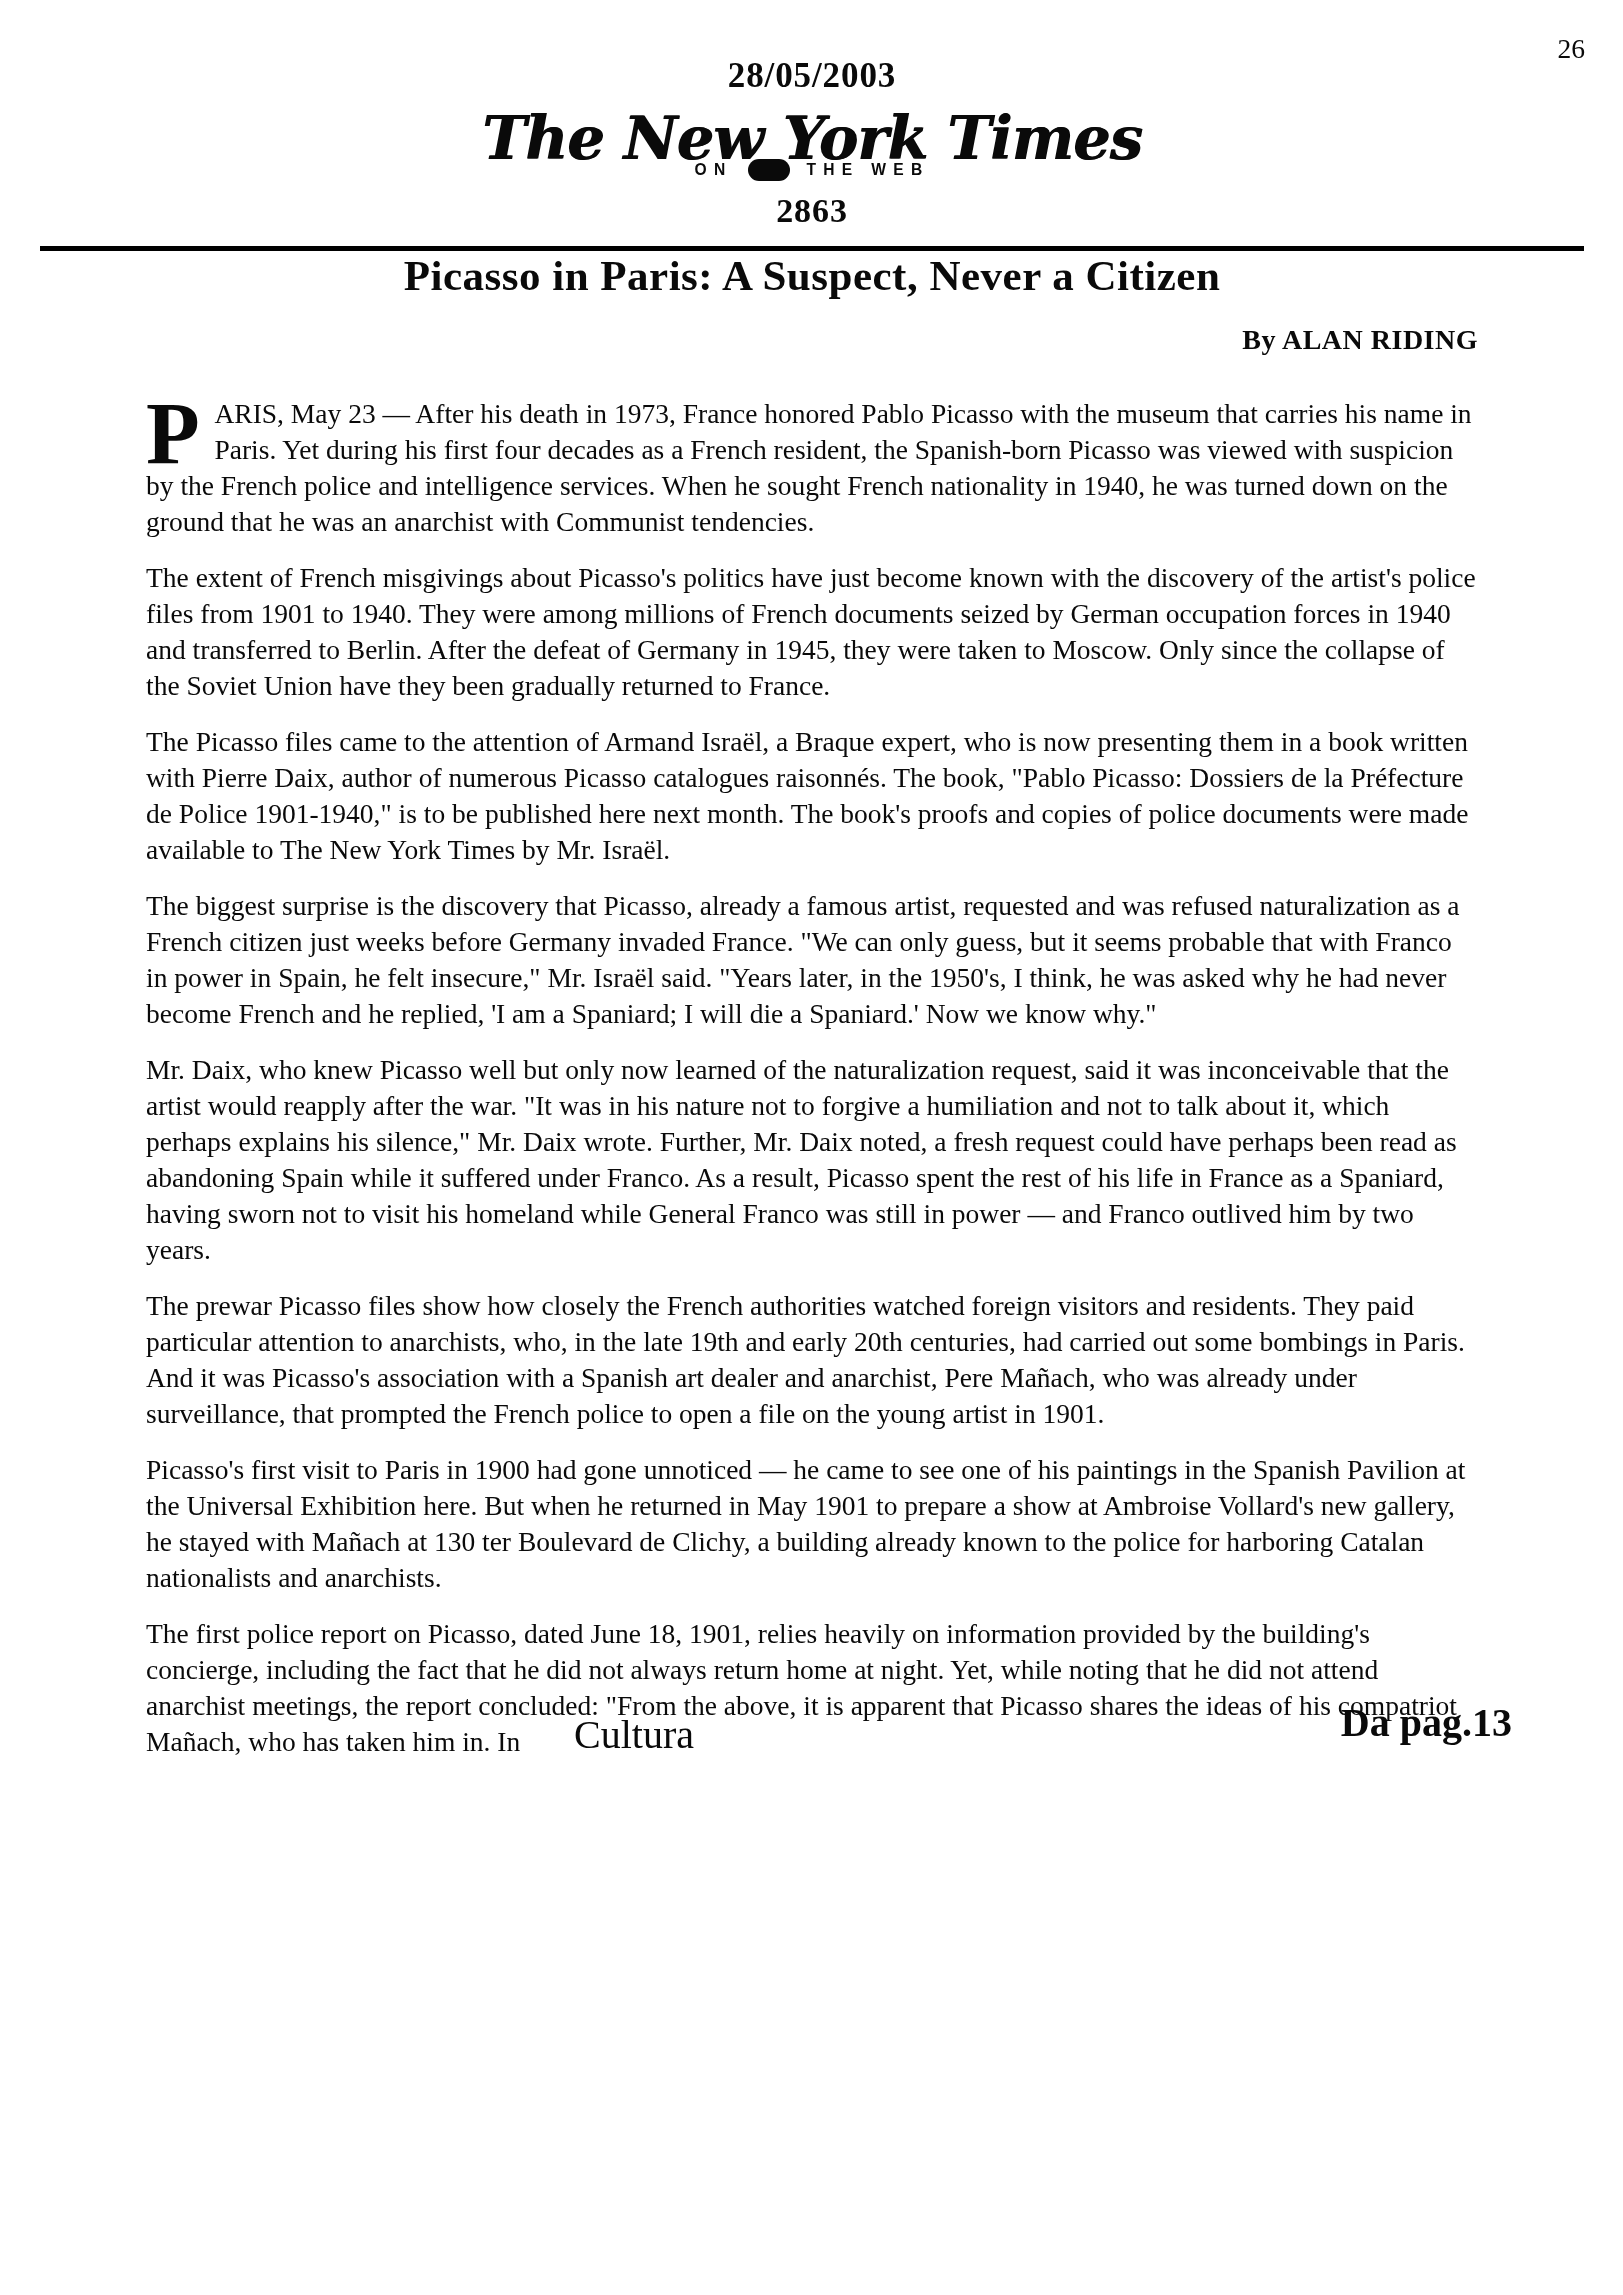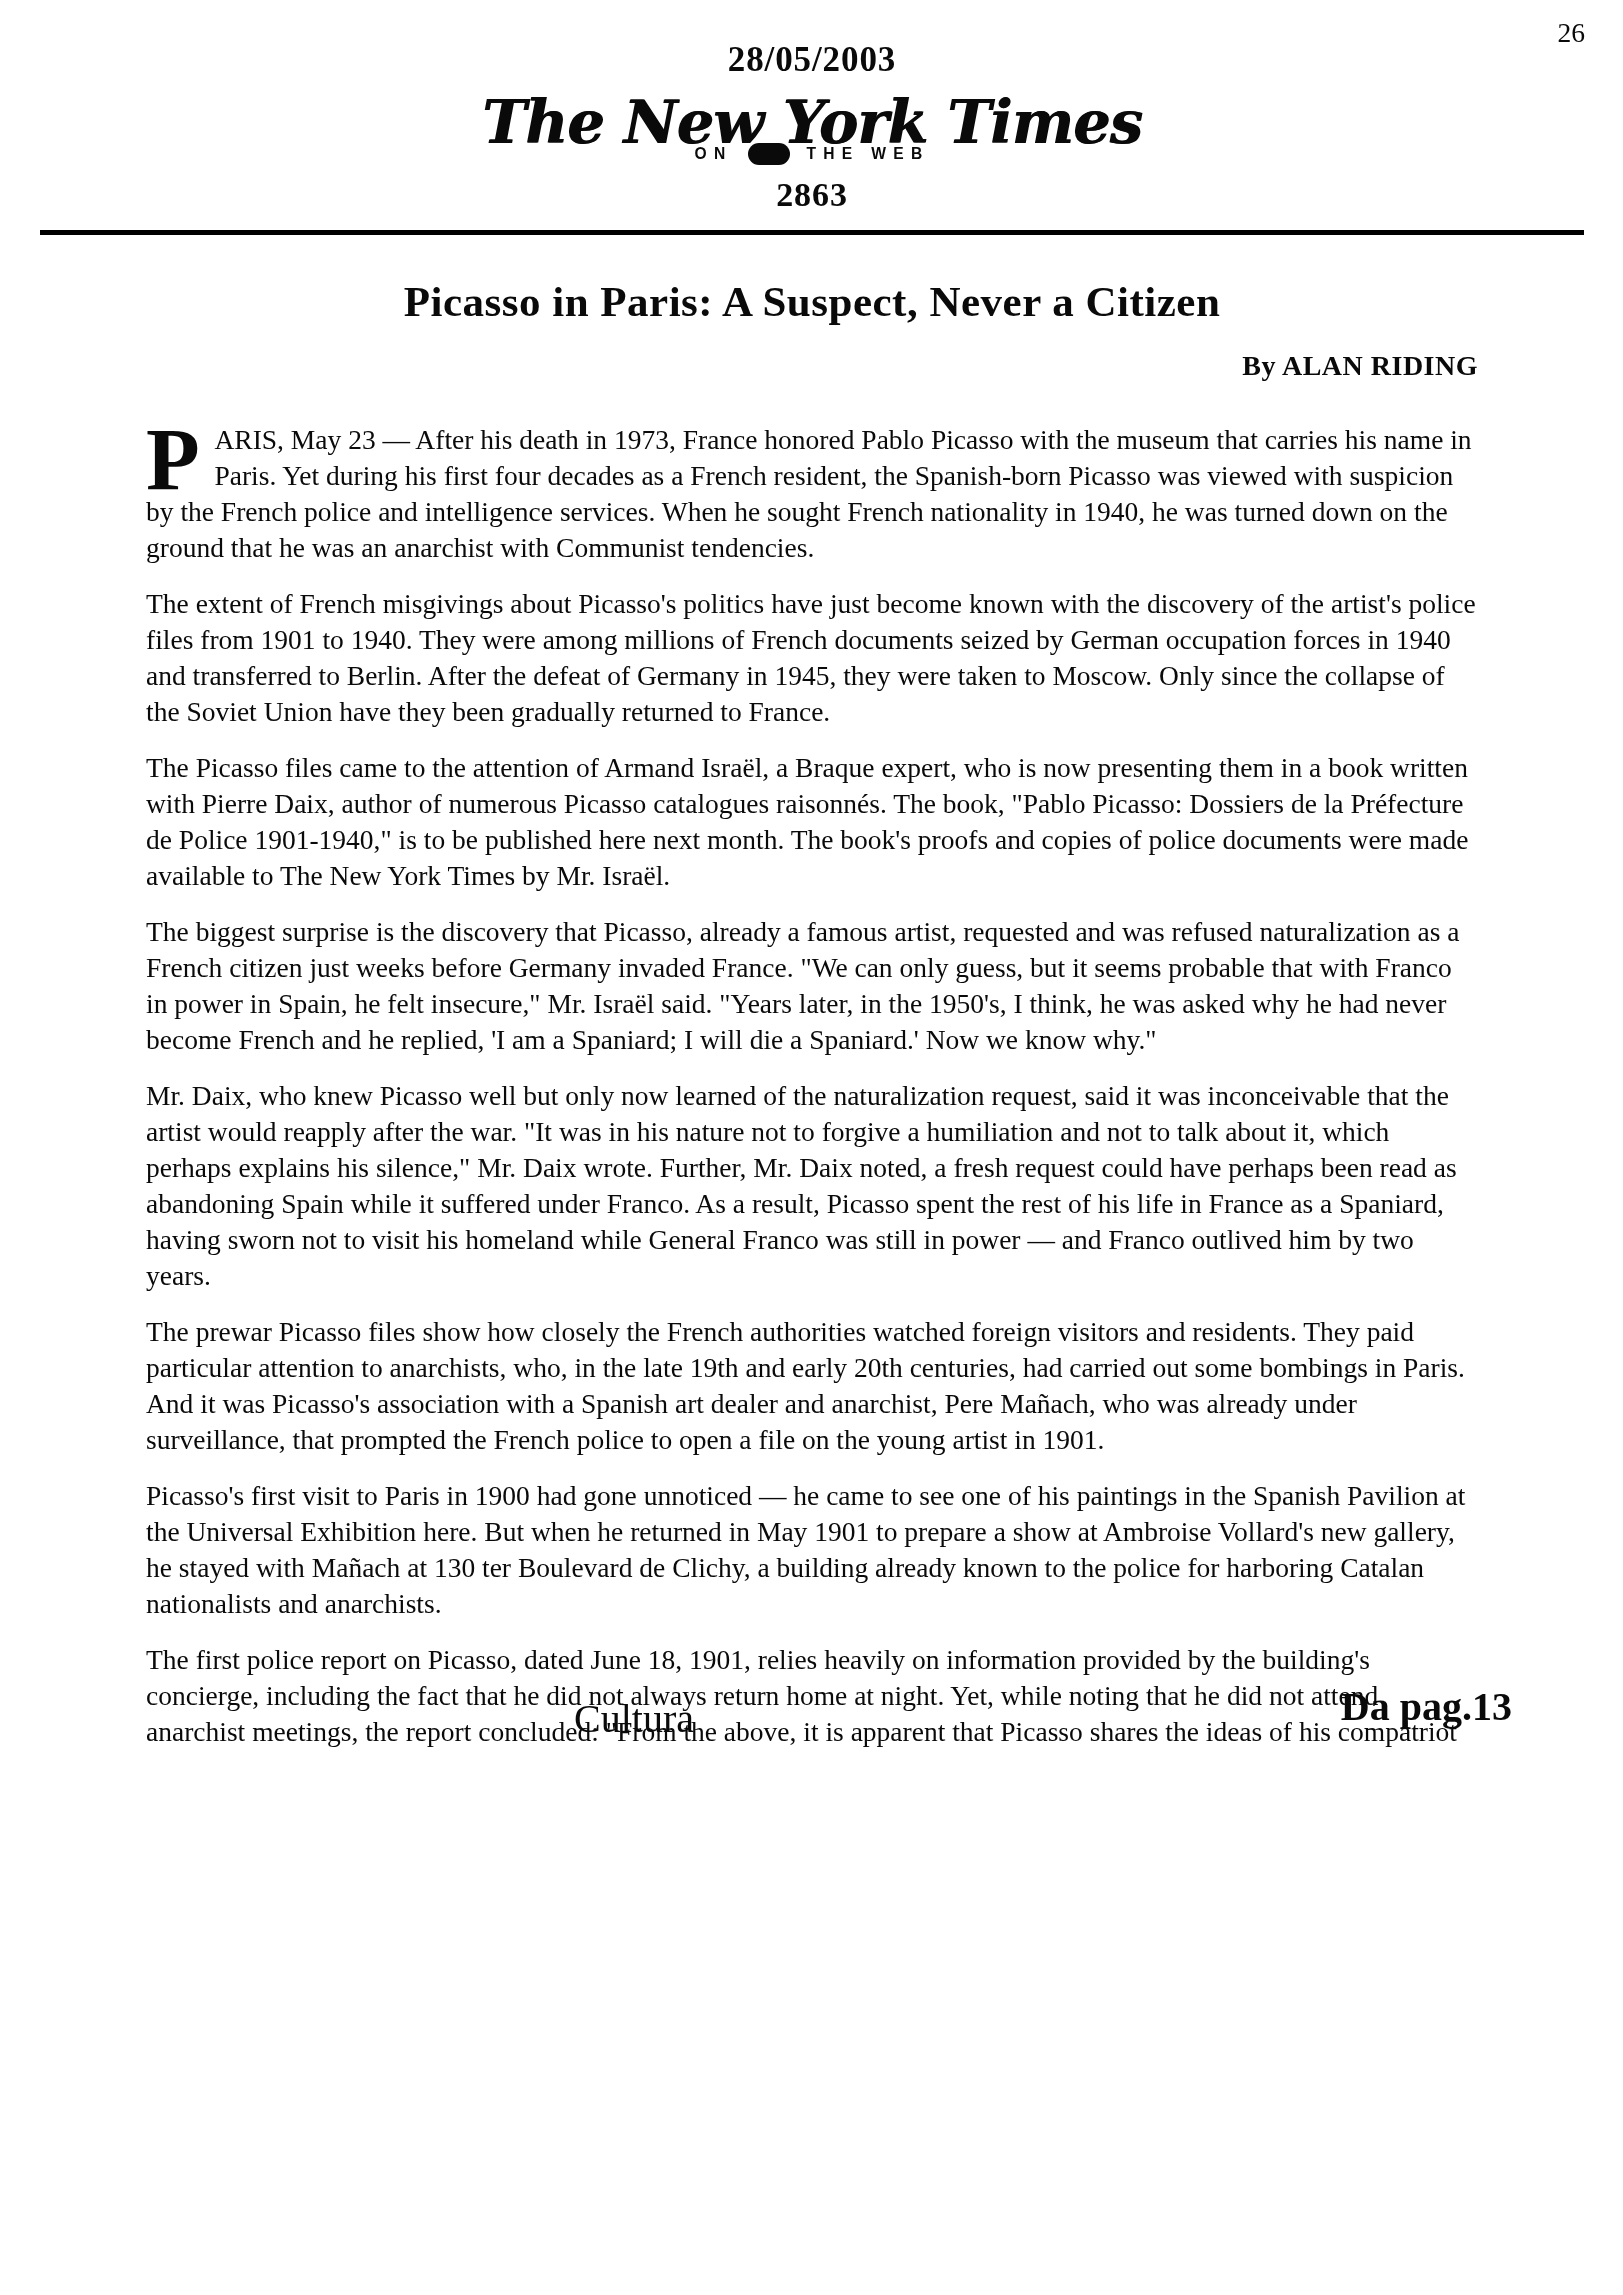--- a/index.html
+++ b/index.html
@@ -5,21 +5,21 @@
   * { margin: 0; padding: 0; box-sizing: border-box; }
   html, body { background: #ffffff; }
   body { font-family: "Liberation Serif", serif; color: #0a0a0a; }
 
   .page {
     position: relative;
     width: 1624px;
     height: 1754px;
     background: #ffffff;
     overflow: hidden;
-    margin: 0 auto;
+    margin: 16px auto;
   }
 
   .page-number {
     position: absolute;
     top: 16.5px;
     right: 39px;
     font-size: 27.5px;
   }
 
   .masthead { text-align: center; padding-top: 40px; }
@@ -56,21 +56,21 @@
   }
 
   .year { font-size: 34px; font-weight: bold; margin-top: 11px; letter-spacing: 0.9px; }
 
   .rule {
     border: none;
     border-top: 5.5px solid #000;
     margin: 16.5px 40px 0 40px;
   }
 
-  .article { width: 1332px; margin: 0 auto; padding-top: 42px; }
+  .article { width: 1332px; margin: 0 auto; }
 
   .article h1 {
     text-align: center;
     font-size: 43px;
     font-weight: bold;
     letter-spacing: 0.5px;
   }
 
   .byline {
     text-align: right;

